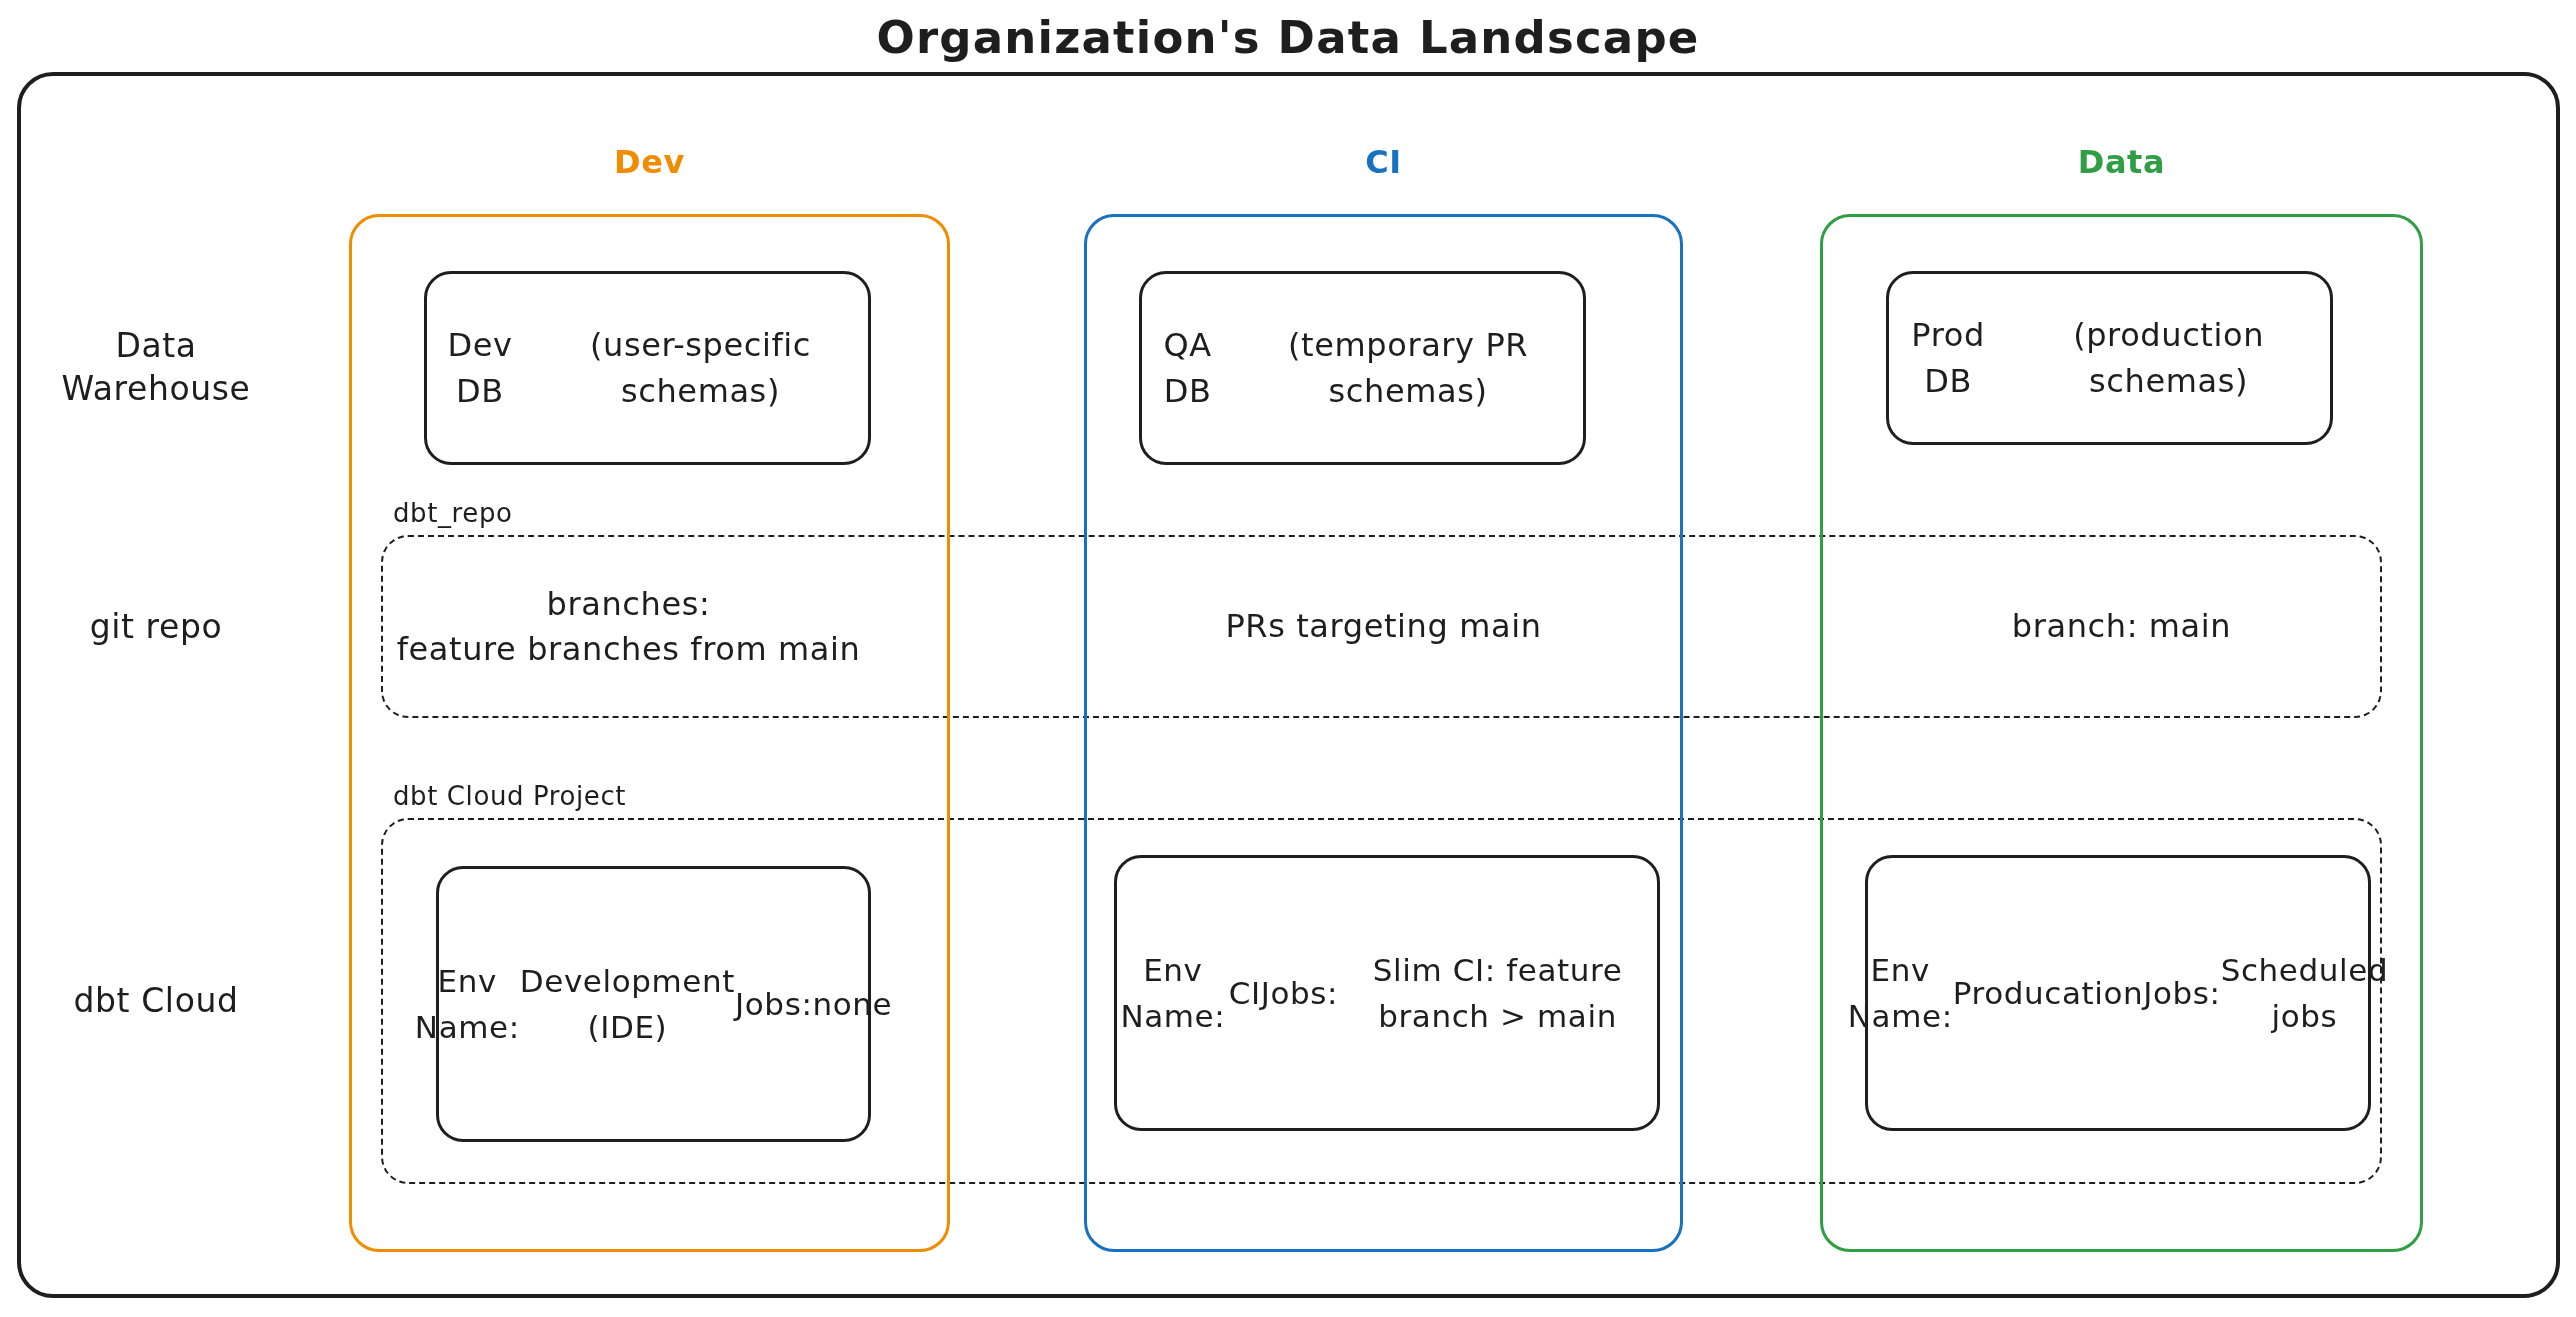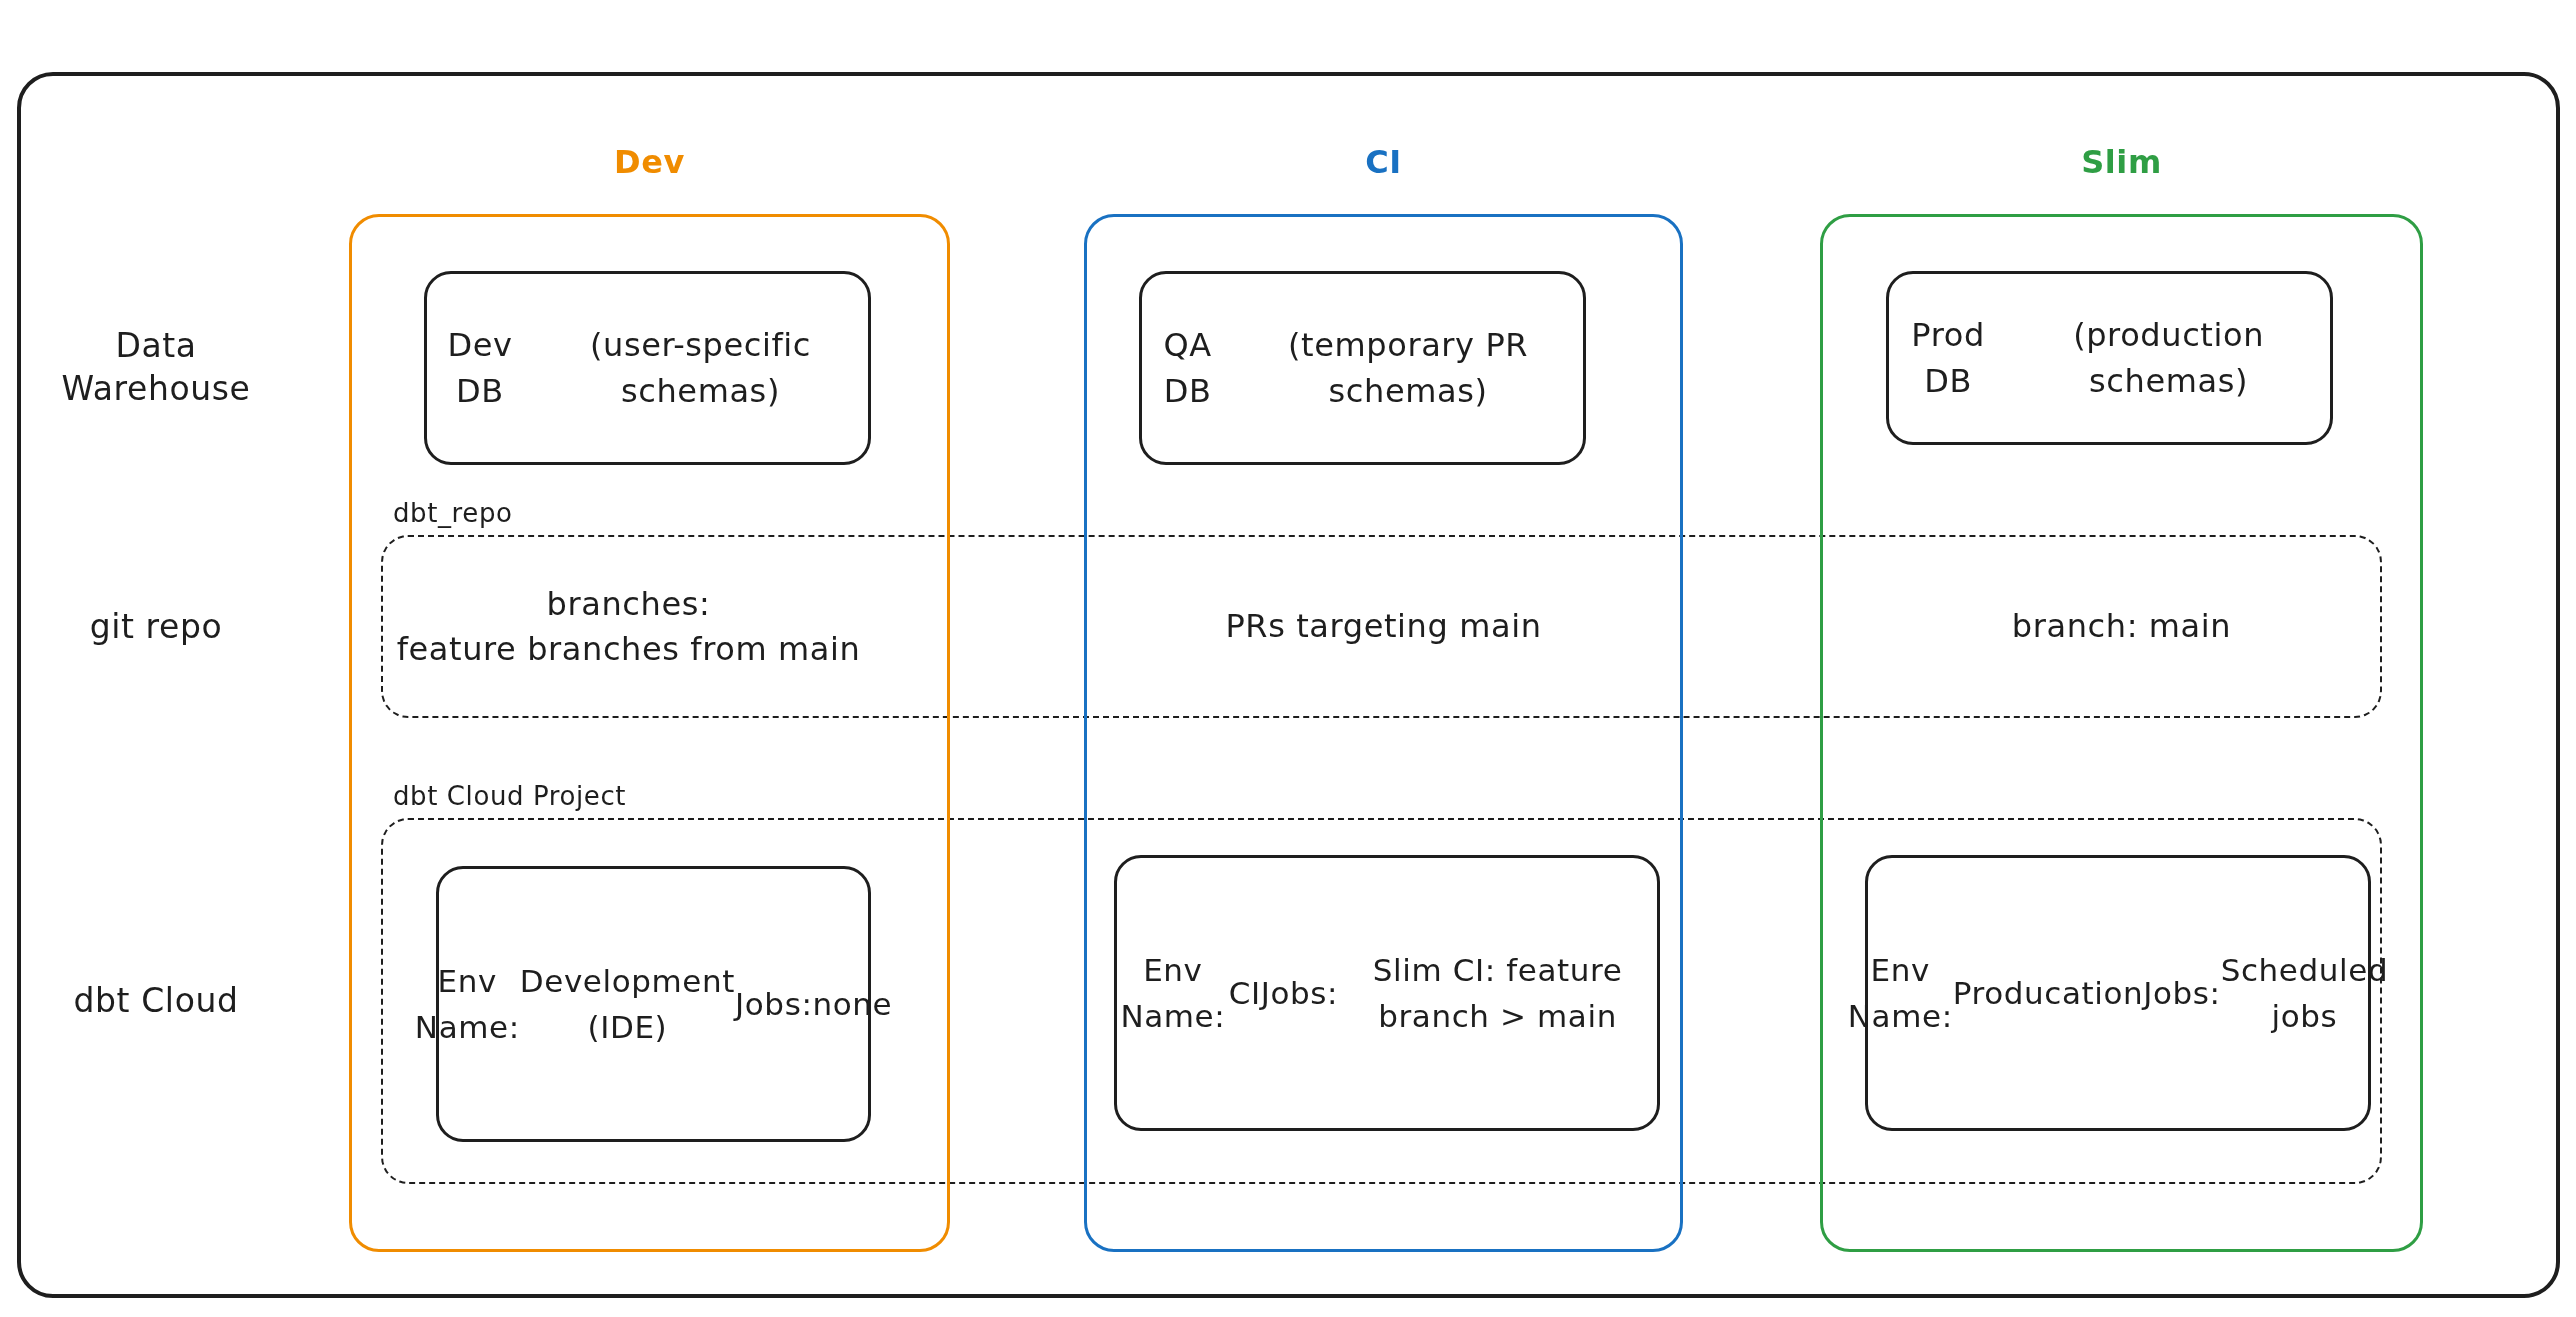--- a/index.html
+++ b/index.html
@@ -82,36 +82,37 @@
     letter-spacing: 0.6px;
   }
 
   .spacer-line { height: 45px; }
 </style>
 </head>
 <body>
 
 <div class="canvas">
 
+  <div class="abs title">Organization's Data Landscape</div>
 
   <div class="abs outer"></div>
 
   <div class="abs group-label" style="top:500px;">dbt_repo</div>
   <div class="abs dashed-box" style="top:535px; height:183px;"></div>
 
   <div class="abs group-label" style="top:783px;">dbt Cloud Project</div>
   <div class="abs dashed-box" style="top:818px; height:366px;"></div>
 
   <div class="abs row-label" style="top:324px;">Data Warehouse</div>
   <div class="abs row-label" style="top:605px;">git repo</div>
   <div class="abs row-label" style="top:979px;">dbt Cloud</div>
 
   <div class="abs col-header hdr-dev" style="left:349px;  width:601px;">Dev</div>
   <div class="abs col-header hdr-ci" style="left:1084px; width:599px;">CI</div>
-  <div class="abs col-header hdr-prod" style="left:1820px; width:603px;">Slim</div>
+  <div class="abs col-header hdr-prod" style="left:1820px; width:603px;">Data</div>
 
   <div class="abs col-box col-dev" style="left:349px;  width:601px;"></div>
   <div class="abs col-box col-ci" style="left:1084px; width:599px;"></div>
   <div class="abs col-box col-prod" style="left:1820px; width:603px;"></div>
 
   <div class="abs node-box" style="left:424px; top:271px; width:447px; height:194px;">
     <div>Dev DB</div>
     <div>(user-specific schemas)</div>
   </div>
   <div class="abs node-box" style="left:1139px; top:271px; width:447px; height:194px;">

